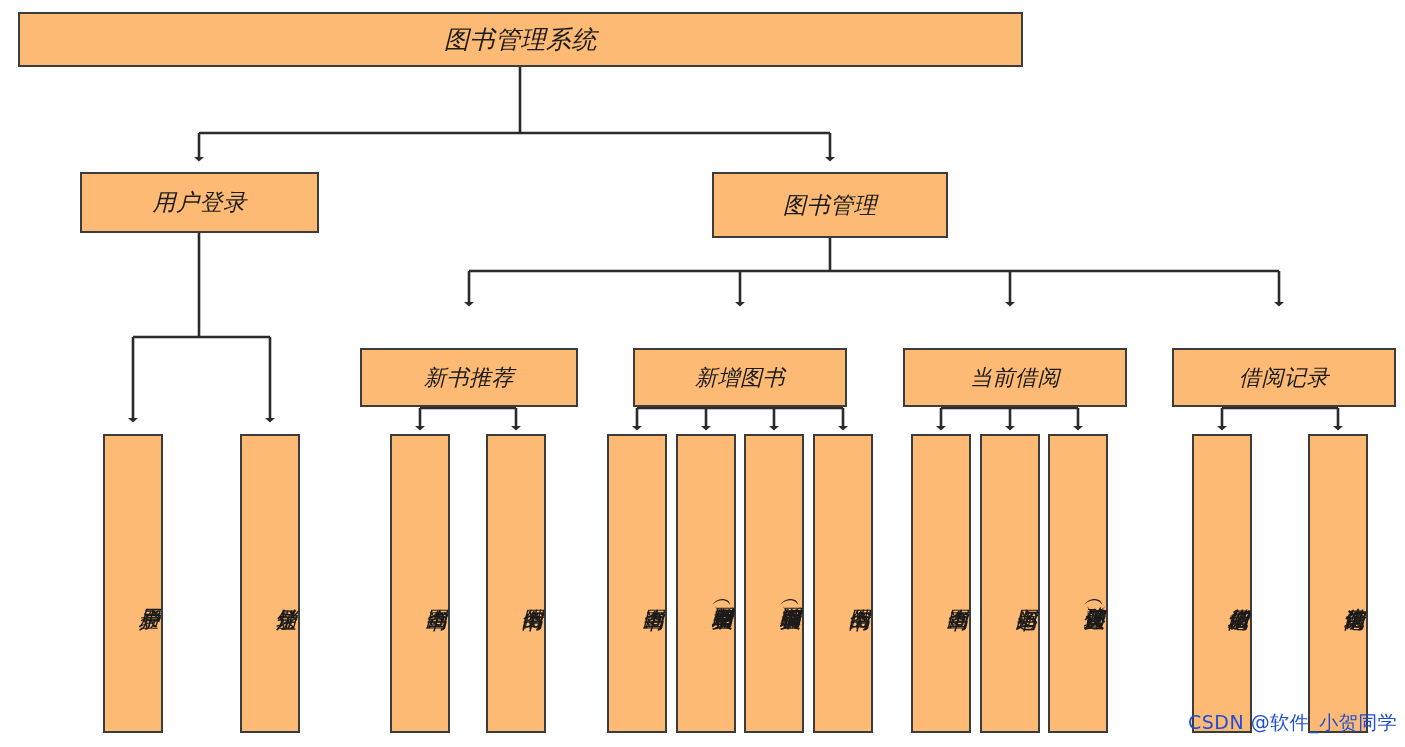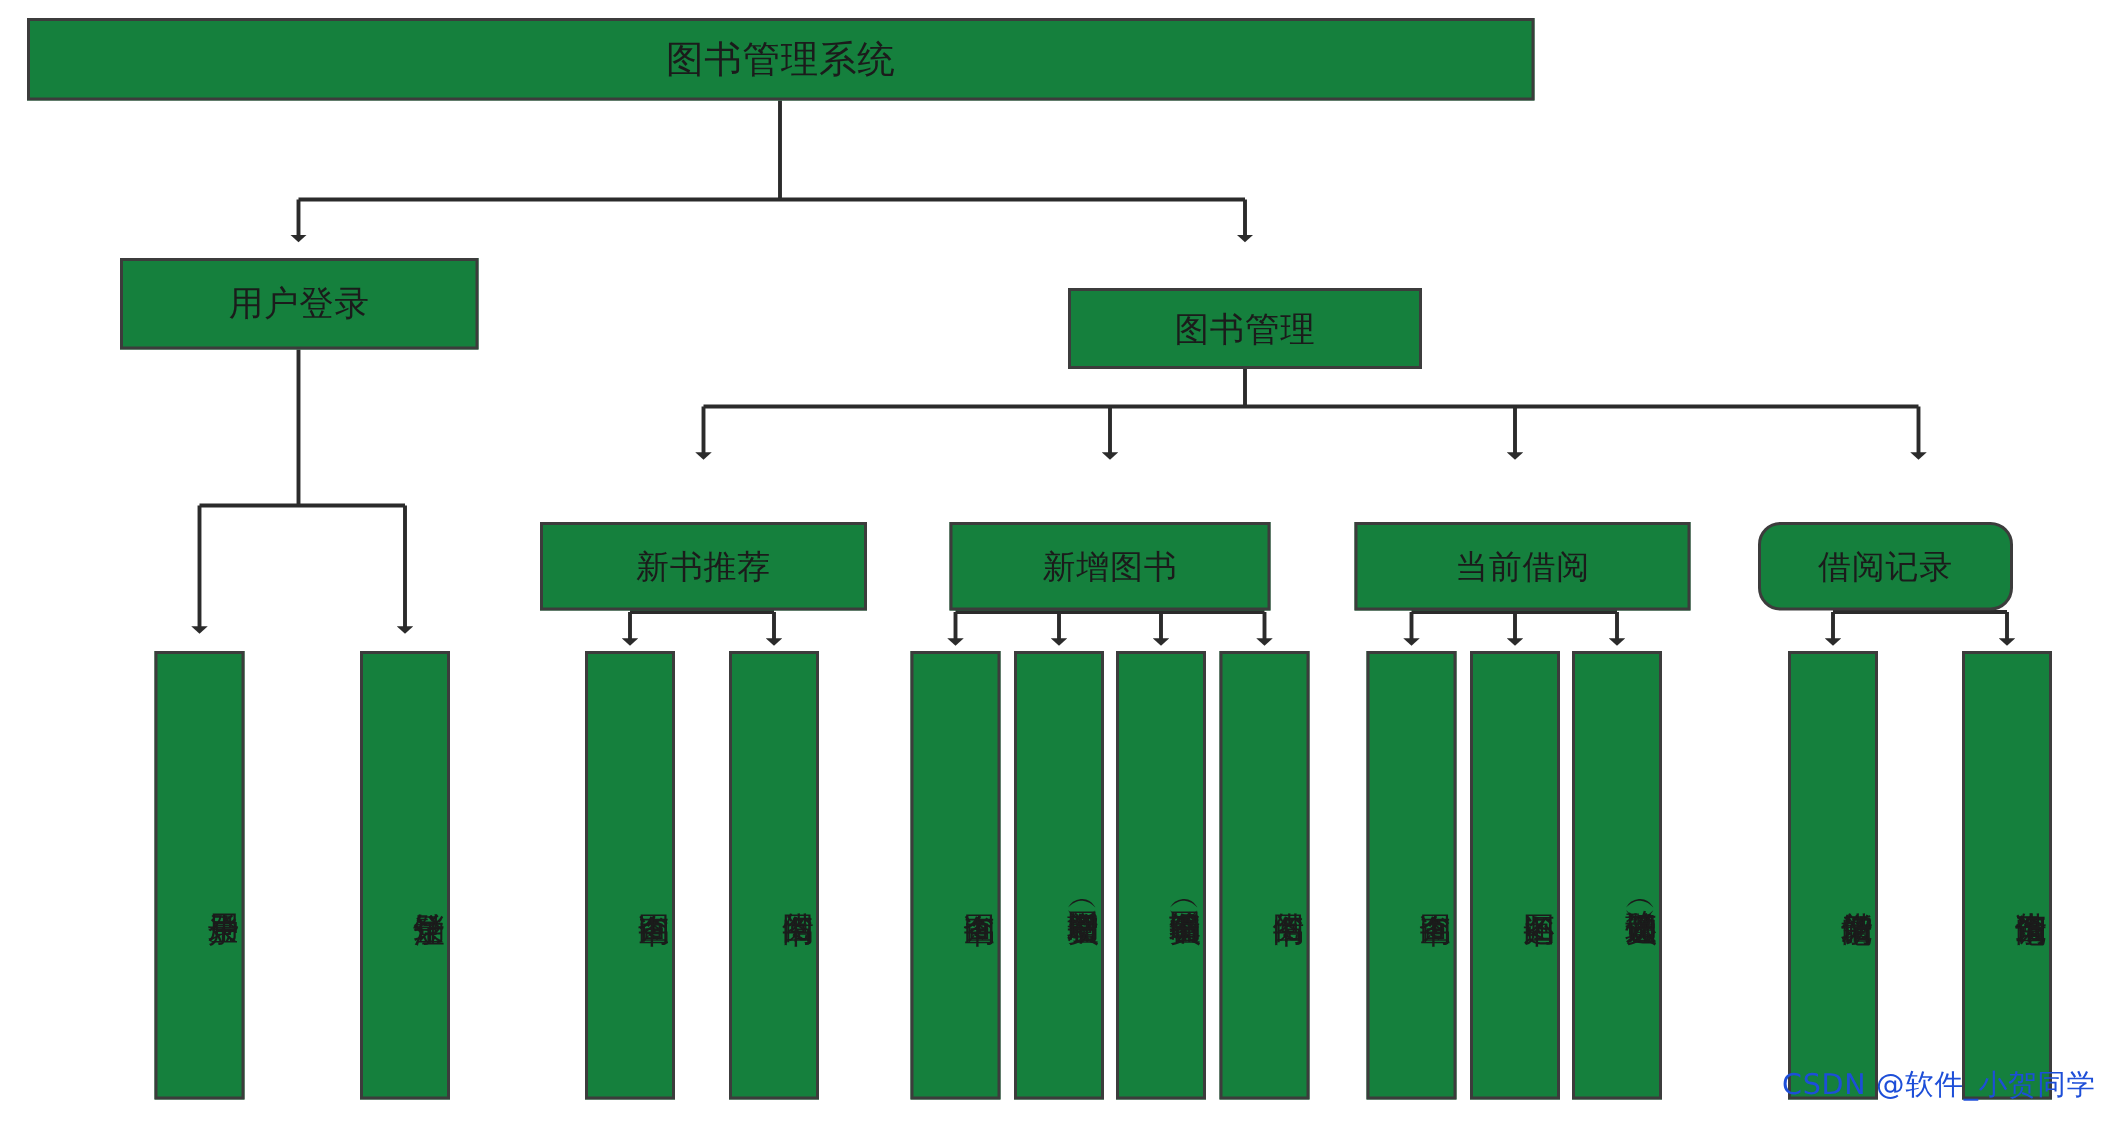--- a/index.html
+++ b/index.html
@@ -21,27 +21,28 @@
     position: absolute;
     left: 0;
     top: 0;
     width: 1405px;
     height: 747px;
     pointer-events: none;
   }
   .node {
     position: absolute;
     box-sizing: border-box;
-    background: #15803d;
+    background: #fdba74;
     border: 2.5px solid #3c3c3c;
     display: flex;
     align-items: center;
     justify-content: center;
     color: #1b1b1b;
     letter-spacing: 0.5px;
+    font-style: italic;
   }
   .node.level0 {
     font-size: 25px;
   }
   .node.level1 {
     font-size: 23px;
   }
   .node.level2 {
     font-size: 22px;
     margin-top: 32px;
@@ -126,34 +127,34 @@
     </g>
   </svg>
 
   <div class="node level0" style="left:18px; top:12px; width:1005px; height:55px;">
     <span>图书管理系统</span>
   </div>
 
   <div class="node level1" style="left:80px; top:172px; width:239px; height:61px;">
     <span>用户登录</span>
   </div>
-  <div class="node level1" style="left:712px; top:172px; width:236px; height:54px;margin-top:20px;">
+  <div class="node level1" style="left:712px; top:172px; width:236px; height:66px;">
     <span>图书管理</span>
   </div>
 
   <div class="node level2" style="left:360px; top:316px; width:218px; height:59px;">
     <span>新书推荐</span>
   </div>
   <div class="node level2" style="left:633px; top:316px; width:214px; height:59px;">
     <span>新增图书</span>
   </div>
   <div class="node level2" style="left:903px; top:316px; width:224px; height:59px;">
     <span>当前借阅</span>
   </div>
-  <div class="node level2" style="left:1172px; top:316px; width:170px; height:59px;border-radius:15px;">
+  <div class="node level2" style="left:1172px; top:316px; width:224px; height:59px;">
     <span>借阅记录</span>
   </div>
 
   <div class="node leaf" style="left:103px; top:434px; width:60px; height:299px;">
     <span class="vlabel">用户登录</span>
   </div>
   <div class="node leaf" style="left:240px; top:434px; width:60px; height:299px;">
     <span class="vlabel">注销登录</span>
   </div>
 

